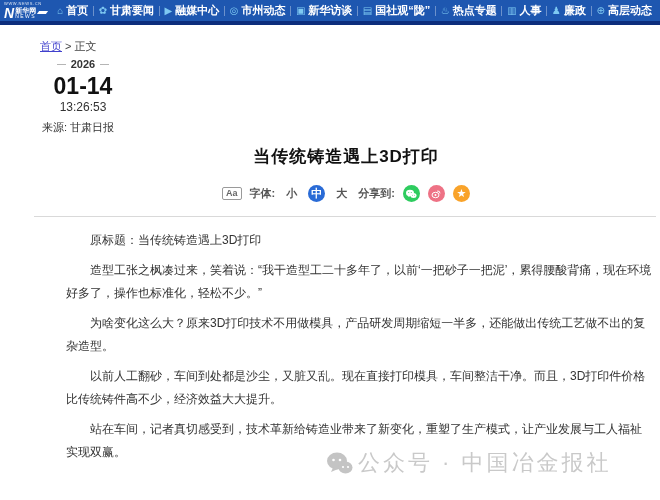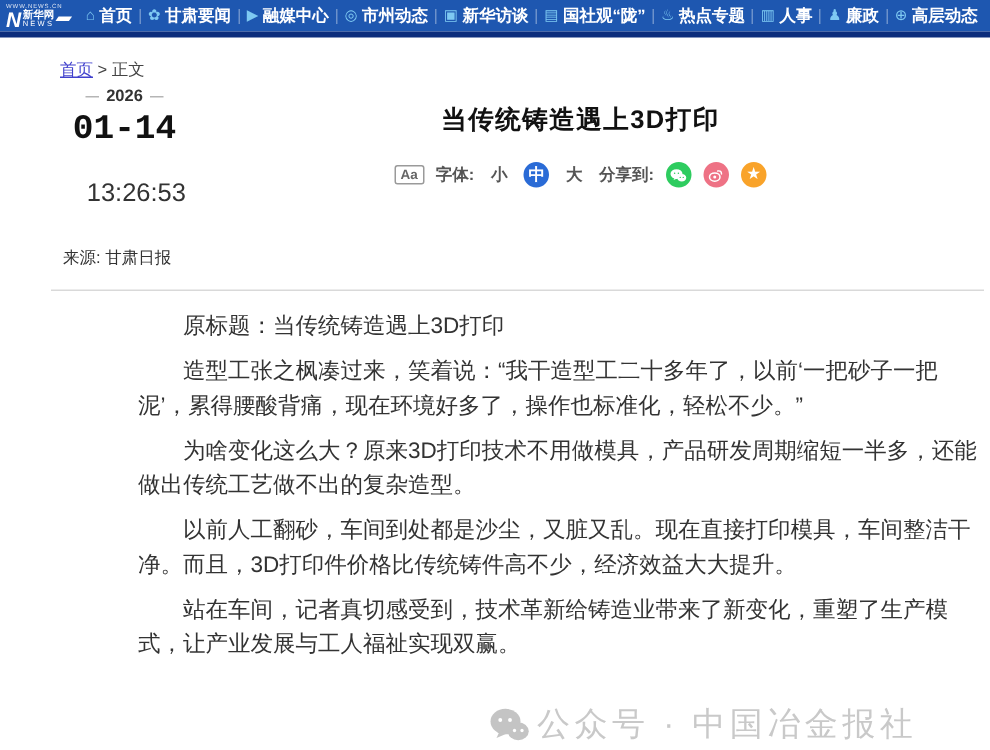--- a/index.html
+++ b/index.html
@@ -21,47 +21,47 @@
   .nav-items{display:flex;flex:1;justify-content:space-between;align-items:center;margin-left:10px;min-width:0;}
   .ni{display:flex;align-items:center;gap:3px;color:#fff;font-size:11px;font-weight:bold;cursor:pointer;white-space:nowrap;}
   .ni .ic{color:#7ec9f2;font-size:10px;font-weight:normal;line-height:1;}
   .navsep{width:1px;height:10px;background:rgba(255,255,255,.35);flex-shrink:0;}
 
   
   .crumbs{margin:14px 0 0 40px;font-size:11px;color:#444;}
   .crumbs .lnk{color:#4141cd;text-decoration:underline;cursor:pointer;}
 
   
-  .head{display:flex;margin-top:4px;padding:0 10px 0 42px;}
+  .head{display:flex;margin-top:4px;padding:0 10px 0 42px;flex-direction:column;}
   .meta{width:82px;flex-shrink:0;text-align:center;}
   .meta-year{font-size:11px;font-weight:bold;color:#333;display:flex;align-items:center;justify-content:center;gap:5px;}
   .dash{width:9px;height:1px;background:#b5b5b5;}
-  .meta-date{font-size:23px;font-weight:bold;color:#111;margin-top:3px;font-family:Liberation Mono, monospace;}
-  .meta-time{font-size:17px;color:#333;margin-top:20px;text-align:right;}
-  .meta-source{margin-top:25px;font-size:11px;color:#333;text-align:left;white-space:nowrap;}
+  .meta-date{font-size:23px;font-weight:bold;color:#111;margin-top:3px;}
+  .meta-time{font-size:12px;color:#333;margin-top:0;}
+  .meta-source{margin-top:6px;font-size:11px;color:#333;text-align:left;white-space:nowrap;}
   .main-head{flex:1;text-align:center;min-width:0;}
   .title{font-size:17px;font-weight:bold;color:#111;margin:10px 0 0;letter-spacing:1px;}
   .controls{margin-top:17px;display:flex;justify-content:center;align-items:center;gap:8px;font-size:11px;color:#555;font-weight:bold;}
   .aa-box{border:1px solid #9a9a9a;border-radius:2px;padding:1px 3px;font-size:9px;color:#666;line-height:1.1;}
   .fs{cursor:pointer;color:#555;padding:0 3px;}
   .fs.sel{background:#2a6bd6;color:#fff;border-radius:50%;width:17px;height:17px;display:inline-flex;
           align-items:center;justify-content:center;padding:0;}
   .share-label{}
   .share-btn{width:17px;height:17px;border-radius:50%;display:inline-flex;align-items:center;justify-content:center;cursor:pointer;}
   .share-btn svg{display:block;}
   .star{color:#fff;font-size:11px;line-height:1;}
 
   .divider{border:0;border-top:1px solid #d9d9d9;margin:14px 4px 0 34px;}
 
   
-  .article{margin:12px 8px 0 92px;font-size:15px;line-height:23px;color:#333;}
+  .article{margin:12px 8px 0 66px;font-size:12px;line-height:23px;color:#333;}
   .article p{margin:0 0 7px;text-indent:2em;}
 
   
-  .watermark{position:absolute;left:326px;top:468px;display:flex;align-items:center;gap:5px;
+  .watermark{position:absolute;left:326px;top:448px;display:flex;align-items:center;gap:5px;
              color:#c9c9c9;font-size:22px;letter-spacing:3px;white-space:nowrap;z-index:5;}
   .watermark svg{display:block;}
 </style>
 </head>
 <body>
 
 <div class="page">
 
   <div class="navbar">
     <div class="logo">

